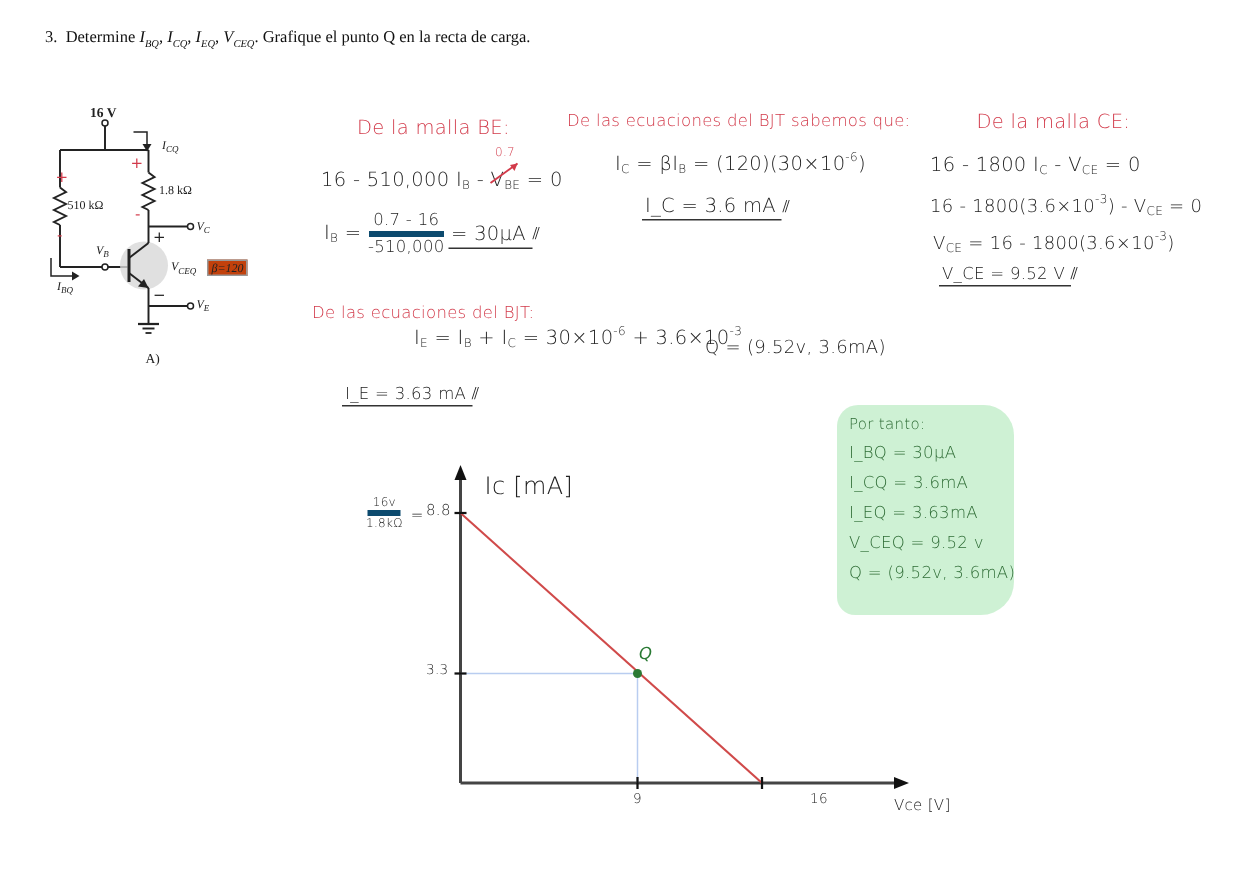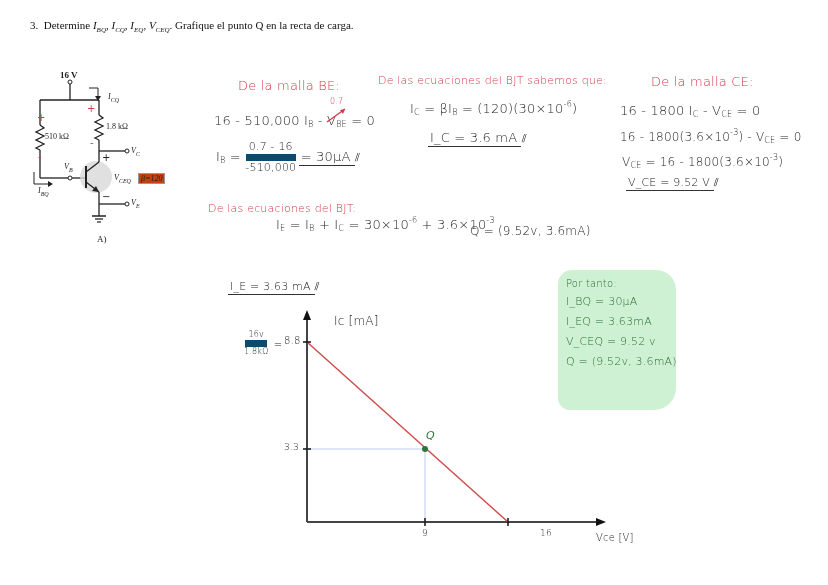--- a/index.html
+++ b/index.html
@@ -7,21 +7,21 @@
   .abs { position:absolute; white-space:nowrap; }
   .serif { font-family:"Liberation Serif", "DejaVu Serif", serif; }
   .hand { font-family:"DejaVu Sans", sans-serif; font-weight:300; letter-spacing:0.2px; }
   .red { color:#d23a4a; }
   .eq { font-size:13px; color:#262626; }
   .head { font-size:13px;margin-left:33px; }
   .small-head { font-size:11px; }
   .sub { font-size:8px; vertical-align:-2px; }
   .sup { font-size:8px; vertical-align:6px; }
   .frac { display:inline-flex; flex-direction:column; align-items:center; vertical-align:middle; font-size:11px; line-height:14px; }
-  .frac .num { border-bottom:7px solid #0c4a6e; padding:0 3px; }
+  .frac .num { border-bottom:4px solid #0c4a6e; padding:0 3px; }
   .ans { position:relative; display:inline-block; }
   .ans::after { content:""; position:absolute; left:-2px; right:-4px; bottom:-2px; border-bottom:1.5px solid #333; }
   .hl { position:absolute; left:558px; top:270px; width:118px; height:140px; background:#c9efcf; border-radius:14px 20px 22px 12px; opacity:0.9; }
   .summary-line { font-size:11px; color:#2f6d36; line-height:20px; }
   svg text { font-family:"DejaVu Sans", sans-serif; }
 </style>
 </head>
 <body>
 
 <div class="abs serif" style="left:30px; top:19px; font-size:11px; color:#111;">
@@ -108,28 +108,29 @@
 <div class="abs hand eq" style="left:430px; top:130px;"><span class="ans">I_C = 3.6 mA</span> <span style="font-size:11px;">⫽</span></div>
 
 <div class="abs hand red head" style="left:618px; top:74px;">De la malla CE:</div>
 <div class="abs hand eq" style="left:620px; top:103px;">16 - 1800 I<span class="sub">C</span> - V<span class="sub">CE</span> = 0</div>
 <div class="abs hand" style="left:620px; top:128px; font-size:12px;">16 - 1800(3.6×10<span class="sup">-3</span>) - V<span class="sub">CE</span> = 0</div>
 <div class="abs hand" style="left:622px; top:153px; font-size:12px;">V<span class="sub">CE</span> = 16 - 1800(3.6×10<span class="sup">-3</span>)</div>
 <div class="abs hand" style="left:628px; top:176px; font-size:11px;"><span class="ans">V_CE = 9.52 V</span> <span>⫽</span></div>
 
 <div class="abs hand red small-head" style="left:208px; top:202px;">De las ecuaciones del BJT:</div>
 <div class="abs hand eq" style="left:228px; top:216px;margin-left:48px;">I<span class="sub">E</span> = I<span class="sub">B</span> + I<span class="sub">C</span> = 30×10<span class="sup">-6</span> + 3.6×10<span class="sup">-3</span></div>
-<div class="abs hand" style="left:230px; top:256px; font-size:11px;margin-top:24px;"><span class="ans">I_E = 3.63 mA</span> <span>⫽</span></div>
+<div class="abs hand" style="left:230px; top:256px; font-size:11px;"><span class="ans">I_E = 3.63 mA</span> <span>⫽</span></div>
 
 <div class="abs hand" style="left:470px; top:224px; font-size:12px;">Q = (9.52v, 3.6mA)</div>
 
 <div class="hl"></div>
 <div class="abs hand" style="left:566px; top:276px;">
   <div class="summary-line" style="font-size:10px; line-height:16px;">Por tanto:</div>
   <div class="summary-line">I_BQ = 30µA</div>
+  <div class="summary-line">I_CQ = 3.6mA</div>
   <div class="summary-line">I_EQ = 3.63mA</div>
   <div class="summary-line">V_CEQ = 9.52 v</div>
   <div class="summary-line">Q = (9.52v, 3.6mA)</div>
 </div>
 
 <div class="abs" style="left:230px; top:300px; width:420px; height:250px;">
   <svg width="420" height="250" viewBox="0 0 420 250">
 
     <line x1="77" y1="222" x2="77" y2="18" stroke="#444" stroke-width="2"></line>
     <polygon points="73,20 81,20 77,10" fill="#111"></polygon>
@@ -141,21 +142,21 @@
 
     <line x1="77" y1="42" x2="278" y2="222" stroke="#d04a4a" stroke-width="1.4"></line>
 
     <line x1="73" y1="42" x2="81" y2="42" stroke="#111" stroke-width="1.5"></line>
     <line x1="73" y1="149" x2="81" y2="149" stroke="#111" stroke-width="1.5"></line>
     <line x1="195" y1="218" x2="195" y2="226" stroke="#111" stroke-width="1.5"></line>
     <line x1="278" y1="218" x2="278" y2="226" stroke="#111" stroke-width="1.5"></line>
 
     <circle cx="195" cy="149" r="3" fill="#2a7a34"></circle>
   </svg>
-  <div class="abs hand" style="left:104px; top:14px; font-size:12px;text-align:center;">Ic [mA]</div>
+  <div class="abs hand" style="left:93px; top:14px; font-size:16px;text-align:center;">Ic [mA]</div>
   <div class="abs hand" style="left:366px; top:232px; font-size:10px;">Vce [V]</div>
   <div class="abs hand" style="left:54px; top:35px; font-size:10px;">8.8</div>
   <div class="abs hand" style="left:54px; top:142px; font-size:9px;">3.3</div>
   <div class="abs hand" style="left:192px; top:228px; font-size:9px;">9</div>
   <div class="abs hand" style="left:272px; top:228px; font-size:9px;margin-left:38px;">16</div>
   <div class="abs hand" style="left:196px; top:129px; font-size:11px; color:#2a7a34; font-style:italic;">Q</div>
   <div class="abs hand" style="left:14px; top:30px;">
     <span class="frac" style="font-size:8px; line-height:10px;">
         <span class="num">16v</span>
         <span>1.8kΩ</span>

